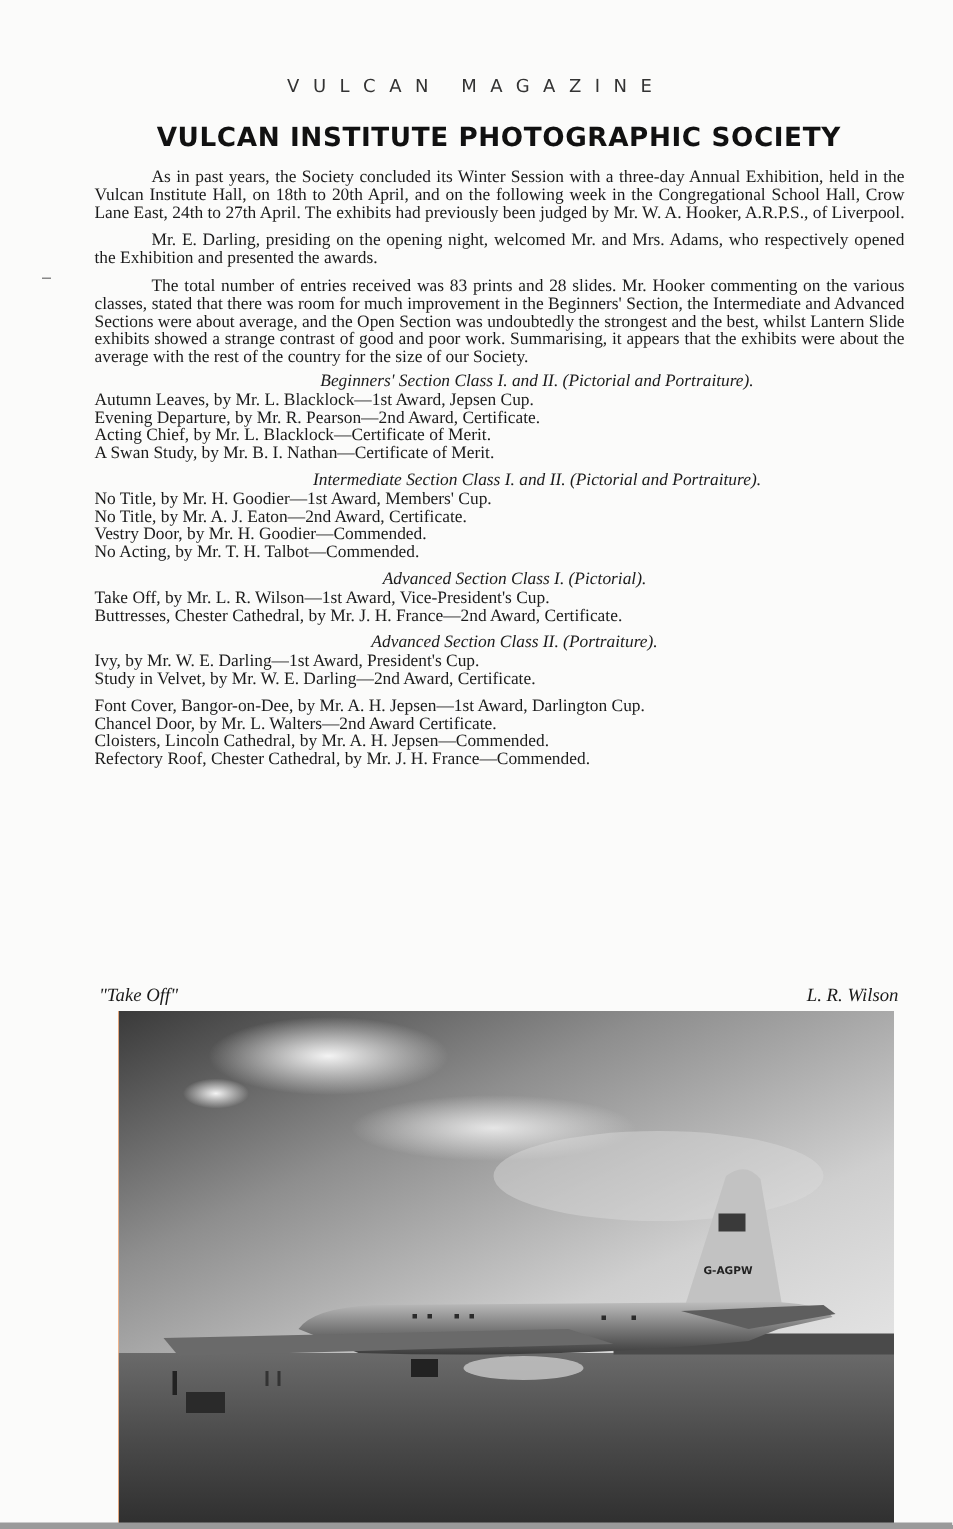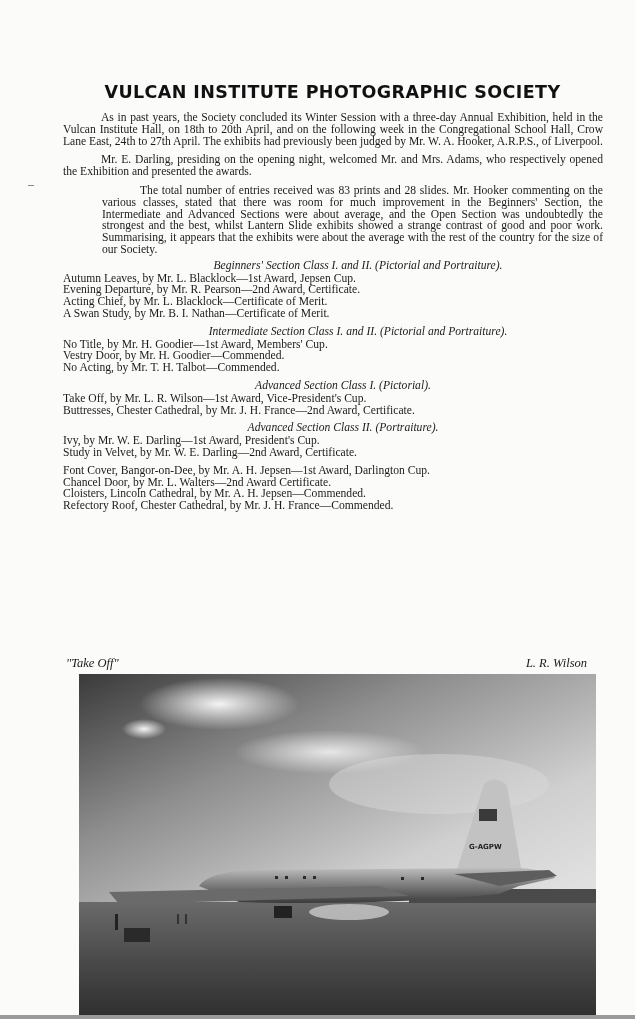--- a/index.html
+++ b/index.html
@@ -17,66 +17,68 @@
     font-size: 12px; letter-spacing: 9px; color: #333; font-weight: normal;
   }
   .title {
     position: absolute; top: 82px; left: 0; width: 665px; text-align: center;
     font-family: "DejaVu Sans", "Liberation Sans", sans-serif;
     font-size: 17.5px; font-weight: bold; letter-spacing: 0.4px; color: #111;
     margin: 0;
   }
   .body { position: absolute; left: 63px; top: 112px; width: 540px; font-size: 11.6px; line-height: 11.8px; }
   .para { text-align: justify; text-indent: 38px; margin: 0 0 7px 0; }
-  .para:last-of-type { margin-bottom: 4px; margin-left: 39px; }
+  .para:last-of-type { margin-bottom: 4px; }
   .section { margin: 0 0 6px 0; }
   .section-head { text-align: center; font-style: italic; margin: 0 0 1px 0; }
   .section-head.s0 { padding-left: 50px; }
   .section-head.s1 { padding-left: 50px; }
   .section-head.s2 { padding-left: 20px; }
   .section-head.s3 { padding-left: 20px; }
   .section-head.s4 { padding-left: 0px; }
   .entry { margin: 0; white-space: nowrap; }
   .caption {
     position: absolute; top: 656px; font-style: italic; font-size: 12.5px; color: #1a1a1a;
   }
   .caption.left { left: 66px; }
-  .caption.right { right: 48px; }
+  .caption.right { right: 36px; }
   .photo {
     position: absolute; left: 79px; top: 674px; width: 517px; height: 345px;
     overflow: hidden; background: #f97316;
   }
   .photo svg { display: block; }
   .margin-mark { position: absolute; left: 28px; top: 185px; width: 6px; height: 1px; background: #888; }
   .bottom-strip { position: absolute; left: 0; top: 1015px; width: 635px; height: 4px; background: #9a9a9a; }
 </style>
 </head>
 <body>
 
 <div class="page">
   <div class="margin-mark"></div>
 
+  <div class="masthead">VULCAN MAGAZINE</div>
   <h1 class="title">VULCAN INSTITUTE PHOTOGRAPHIC SOCIETY</h1>
 
   <div class="body">
     <p class="para">As in past years, the Society concluded its Winter Session with a three-day Annual Exhibition, held in the Vulcan Institute Hall, on 18th to 20th April, and on the following week in the Congregational School Hall, Crow Lane East, 24th to 27th April.  The exhibits had previously been judged by Mr. W. A. Hooker, A.R.P.S., of Liverpool.</p>
     <p class="para">Mr. E. Darling, presiding on the opening night, welcomed Mr. and Mrs. Adams, who respectively opened the Exhibition and presented the awards.</p>
     <p class="para">The total number of entries received was 83 prints and 28 slides.  Mr. Hooker commenting on the various classes, stated that there was room for much improvement in the Beginners' Section, the Intermediate and Advanced Sections were about average, and the Open Section was undoubtedly the strongest and the best, whilst Lantern Slide exhibits showed a strange contrast of good and poor work.  Summarising, it appears that the exhibits were about the average with the rest of the country for the size of our Society.</p>
 
     <div class="section">
       <div class="section-head s0">Beginners' Section Class I. and II. (Pictorial and Portraiture).</div>
       <div class="entry">Autumn Leaves, by Mr. L. Blacklock—1st Award, Jepsen Cup.</div>
       <div class="entry">Evening Departure, by Mr. R. Pearson—2nd Award, Certificate.</div>
       <div class="entry">Acting Chief, by Mr. L. Blacklock—Certificate of Merit.</div>
       <div class="entry">A Swan Study, by Mr. B. I. Nathan—Certificate of Merit.</div>
     </div>
 
     <div class="section">
       <div class="section-head s1">Intermediate Section Class I. and II. (Pictorial and Portraiture).</div>
       <div class="entry">No Title, by Mr. H. Goodier—1st Award, Members' Cup.</div>
+      <div class="entry">No Title, by Mr. A. J. Eaton—2nd Award, Certificate.</div>
       <div class="entry">Vestry Door, by Mr. H. Goodier—Commended.</div>
       <div class="entry">No Acting, by Mr. T. H. Talbot—Commended.</div>
     </div>
 
     <div class="section">
       <div class="section-head s2">Advanced Section Class I. (Pictorial).</div>
       <div class="entry">Take Off, by Mr. L. R. Wilson—1st Award, Vice-President's Cup.</div>
       <div class="entry">Buttresses, Chester Cathedral, by Mr. J. H. France—2nd Award, Certificate.</div>
     </div>
 

